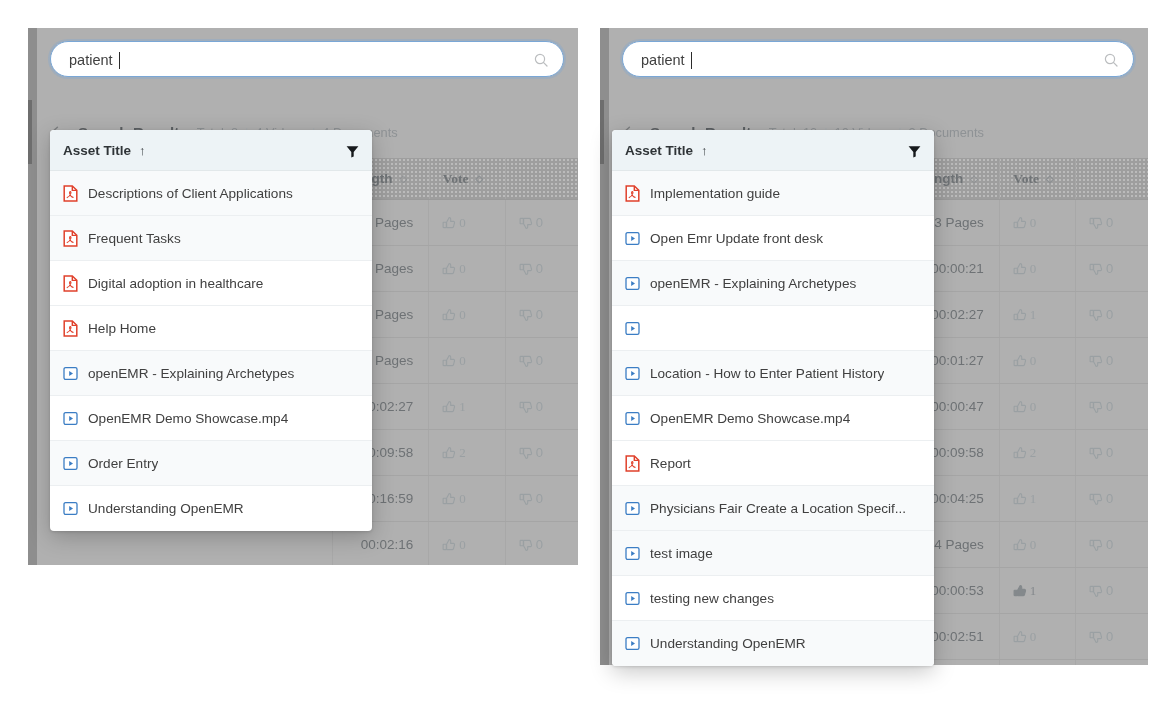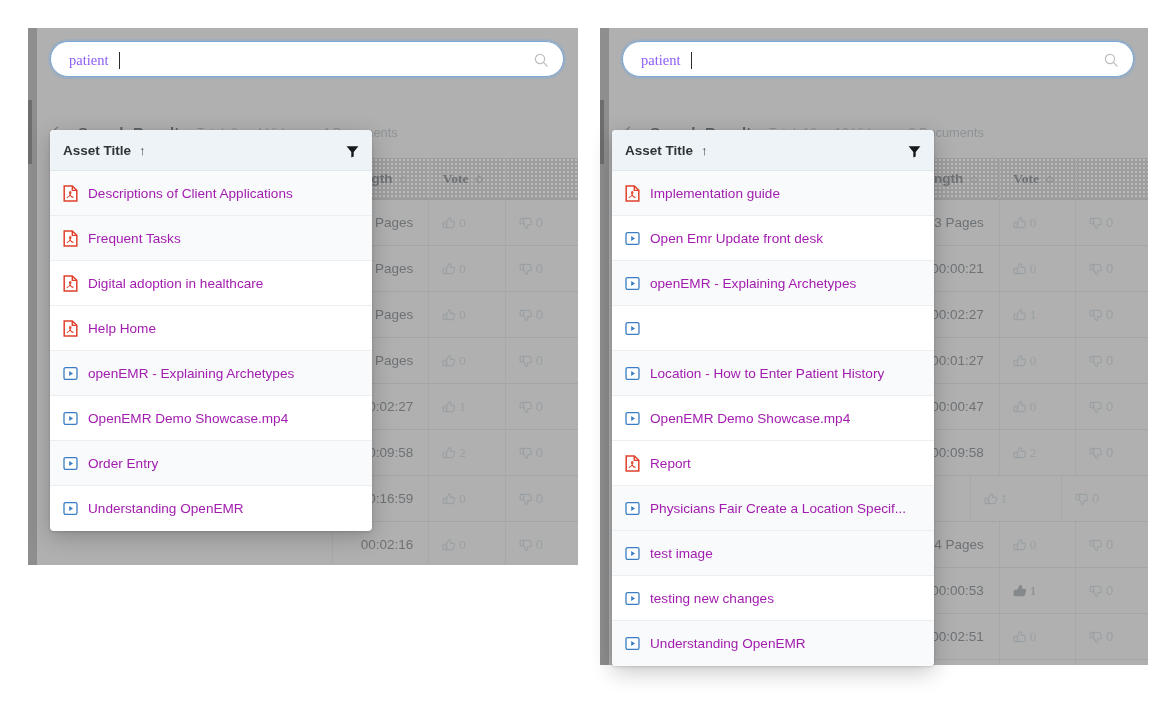--- a/index.html
+++ b/index.html
@@ -24,21 +24,21 @@
   
   .searchwrap{position:absolute;left:22px;top:13px;right:14px;height:36px;}
   .searchbox{
     position:relative;width:100%;height:100%;box-sizing:border-box;
     background:#ffffff;border:1px solid #7aa7d6;border-radius:19px;
     box-shadow:0 0 0 2px rgba(120,165,215,.30);
   }
   .searchbox input{
     position:absolute;left:16px;top:0;right:40px;height:100%;
     border:0;outline:0;background:transparent;
-    font-family:Liberation Serif, serif;font-size:14.5px;color:#8b5cf6;
+    font-family:Liberation Sans, sans-serif;font-size:14.5px;color:#404040;
     caret-color:#333;
   }
   .caret{
     position:absolute;top:10px;width:1px;height:17px;background:#2b2b2b;
   }
   .search-icon{position:absolute;right:15px;top:11px;width:14px;height:14px;opacity:.45;}
   .search-icon svg{display:block;}
 
   
   .resbar{position:absolute;left:22px;top:96px;display:flex;align-items:center;gap:9px;white-space:nowrap;}
@@ -103,21 +103,21 @@
   .filter-icon{width:13px;height:13px;display:block;}
 
   .row{
     height:45px;display:flex;align-items:center;gap:10px;
     padding:0 13px;box-sizing:border-box;
     border-bottom:1px solid #eceff1;
   }
   .row.alt{background:#f8fafb;}
   .row:last-child{border-bottom:0;}
   .row-title{
-    font-size:13.6px;color:#a21caf;
+    font-size:13.6px;color:#404040;
     white-space:nowrap;overflow:hidden;text-overflow:ellipsis;
   }
   .type-icon{width:15px;height:17px;flex:0 0 auto;display:block;}
 
   
 </style>
 </head>
 <body>
 
 <div class="stage">
@@ -587,20 +587,21 @@
               <span class="thumb"><svg xmlns="http://www.w3.org/2000/svg" viewBox="0 0 14 14" width="100%" height="100%">
                   <path d="M4.6 7.8 7.2 12.5c.9 0 1.5-.6 1.5-1.5V8.6h2.7c.8 0 1.3-.7 1.1-1.4l-1-3.9c-.1-.6-.6-.9-1.1-.9H4.6Z" fill="none" stroke="currentColor" stroke-width="1.1" stroke-linejoin="round"></path>
                   <rect x="1.1" y="2.4" width="3.2" height="5.4" rx=".6" fill="none" stroke="currentColor" stroke-width="1.1"></rect>
                 </svg></span>
               <span>0</span>
             </div>
           </div>
         </div>
         <div class="under-row">
           <div class="ur-cell first c-title"></div>
+          <div class="ur-cell ur-len c-len">00:04:25</div>
           <div class="ur-cell vote-cell c-vote">
             <div class="vote-grp">
               <span class="thumb"><svg xmlns="http://www.w3.org/2000/svg" viewBox="0 0 14 14" width="100%" height="100%">
                   <path d="M4.6 6.2 7.2 1.5c.9 0 1.5.6 1.5 1.5v2.4h2.7c.8 0 1.3.7 1.1 1.4l-1 3.9c-.1.6-.6.9-1.1.9H4.6Z" fill="none" stroke="currentColor" stroke-width="1.1" stroke-linejoin="round"></path>
                   <rect x="1.1" y="6.2" width="3.2" height="5.4" rx=".6" fill="none" stroke="currentColor" stroke-width="1.1"></rect>
                 </svg></span>
               <span>1</span>
             </div>
           </div>
           <div class="ur-cell vote-cell c-vote2">

